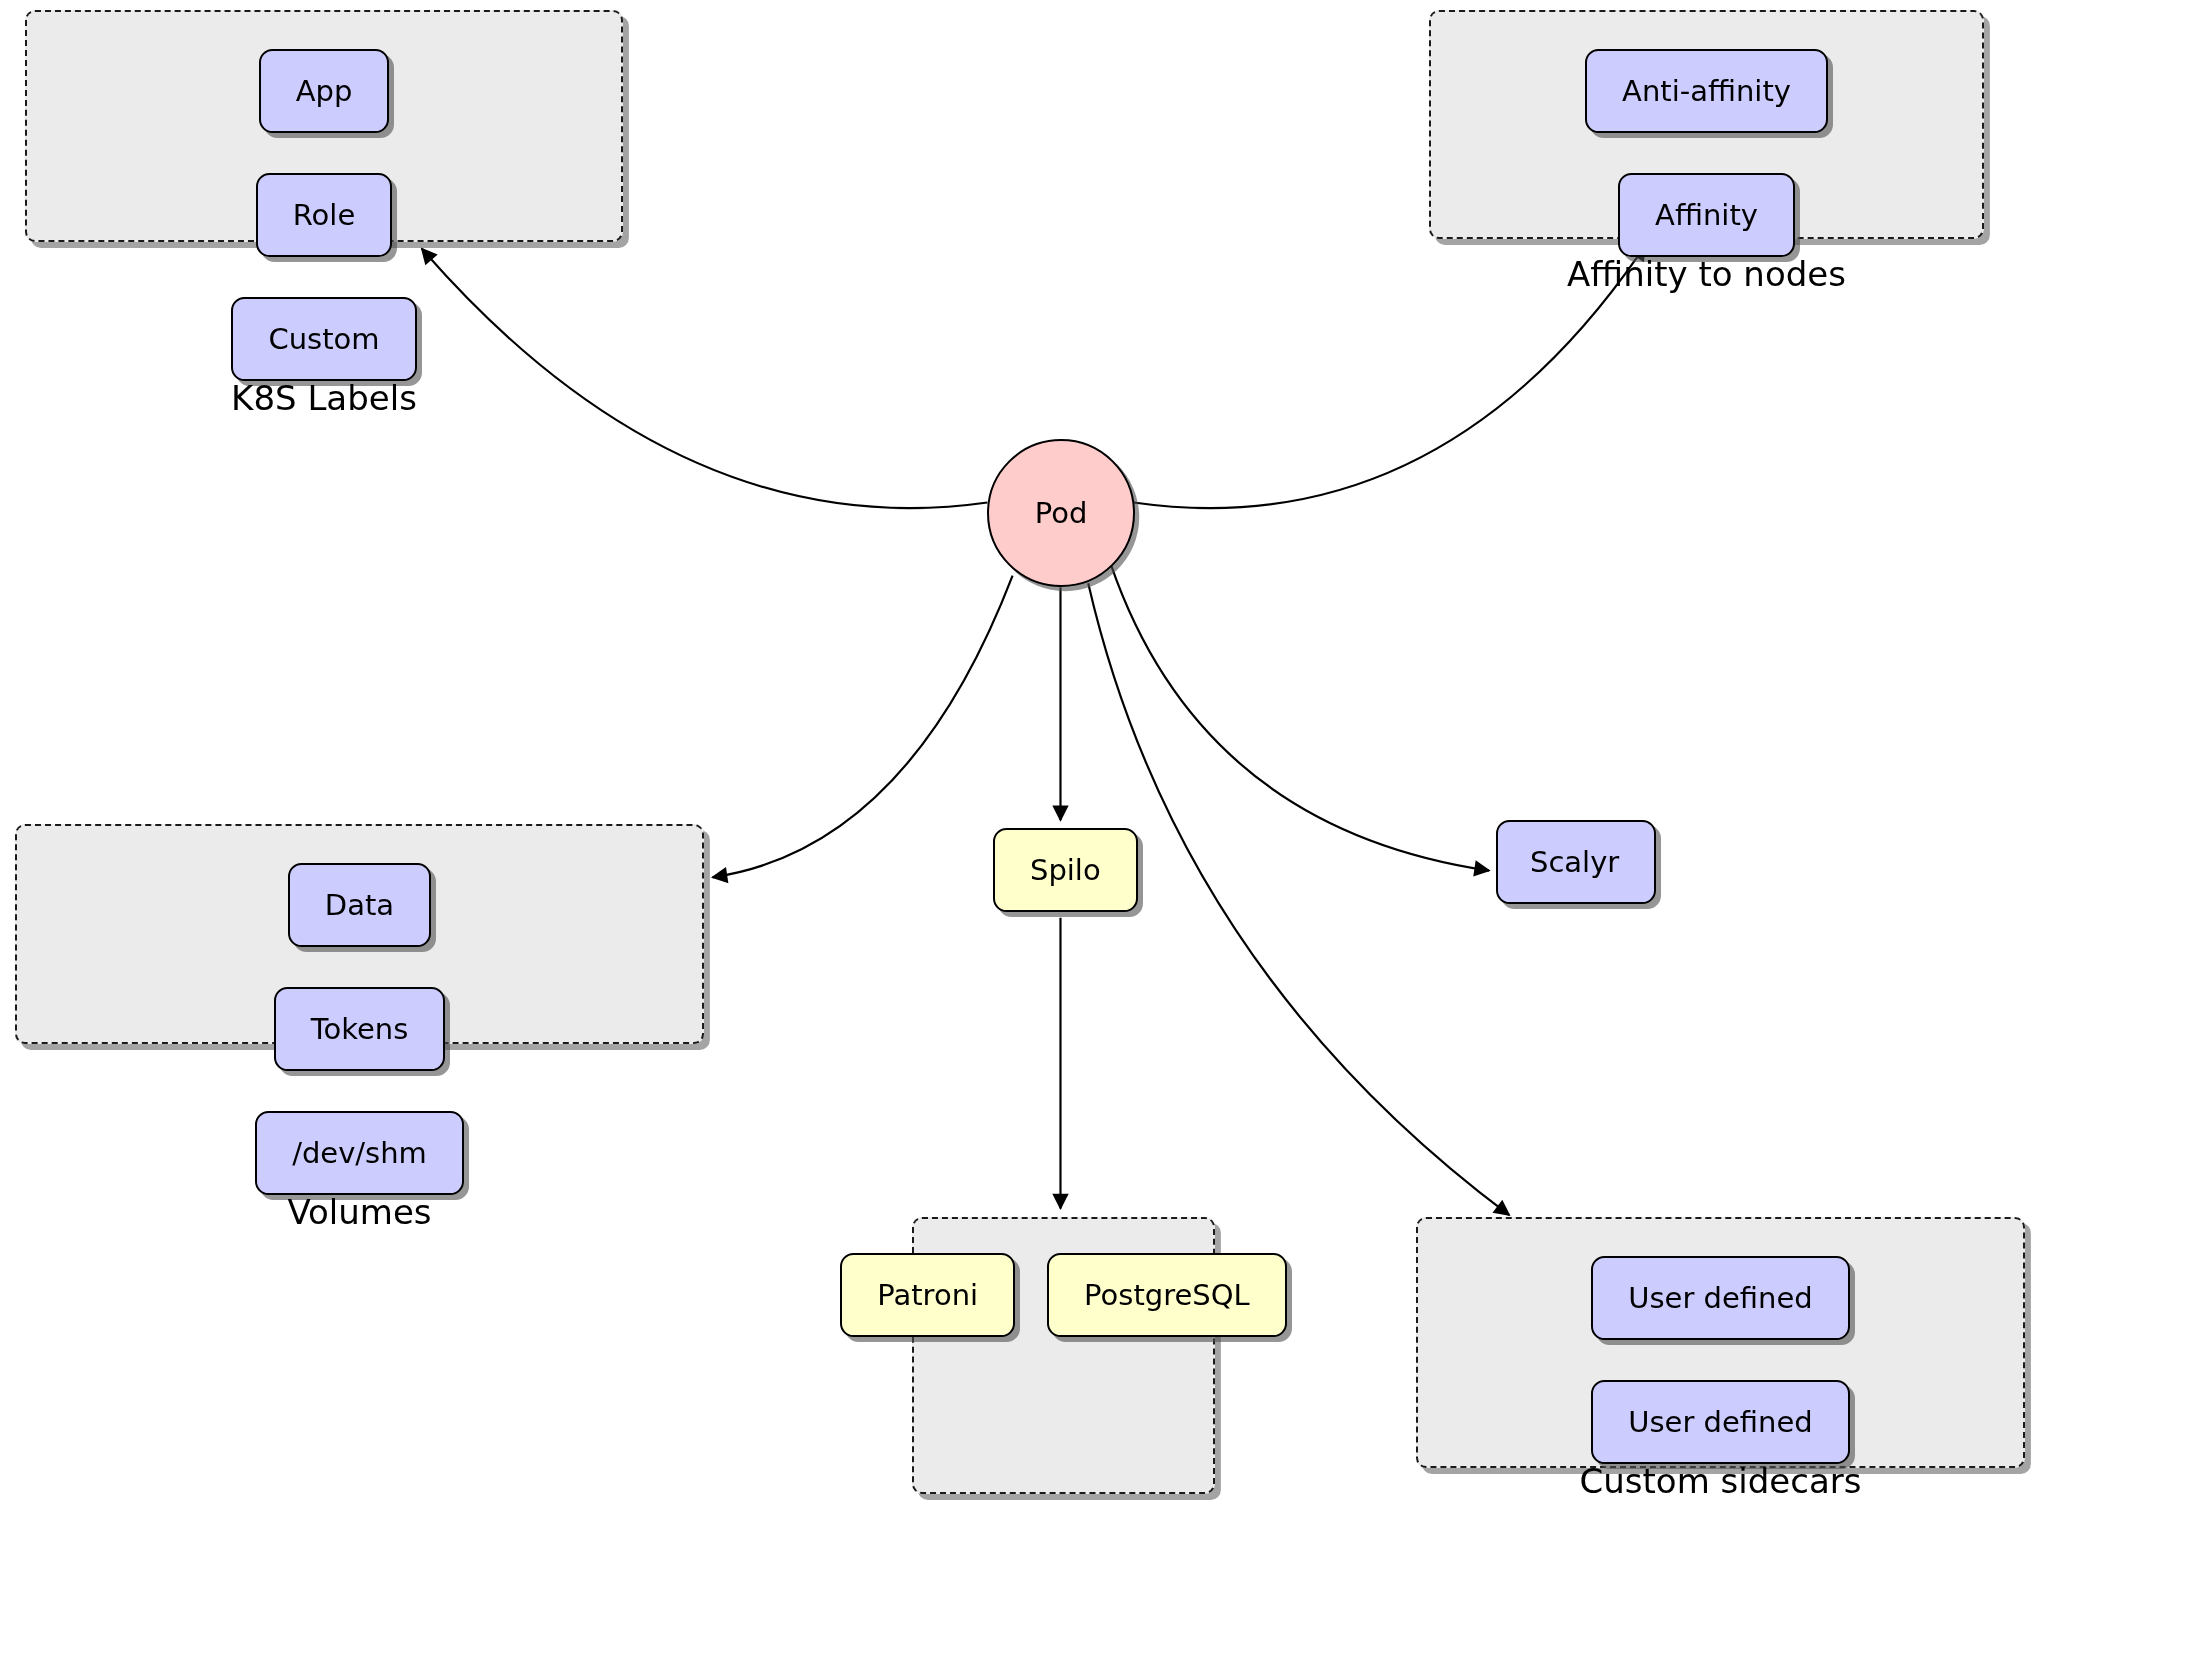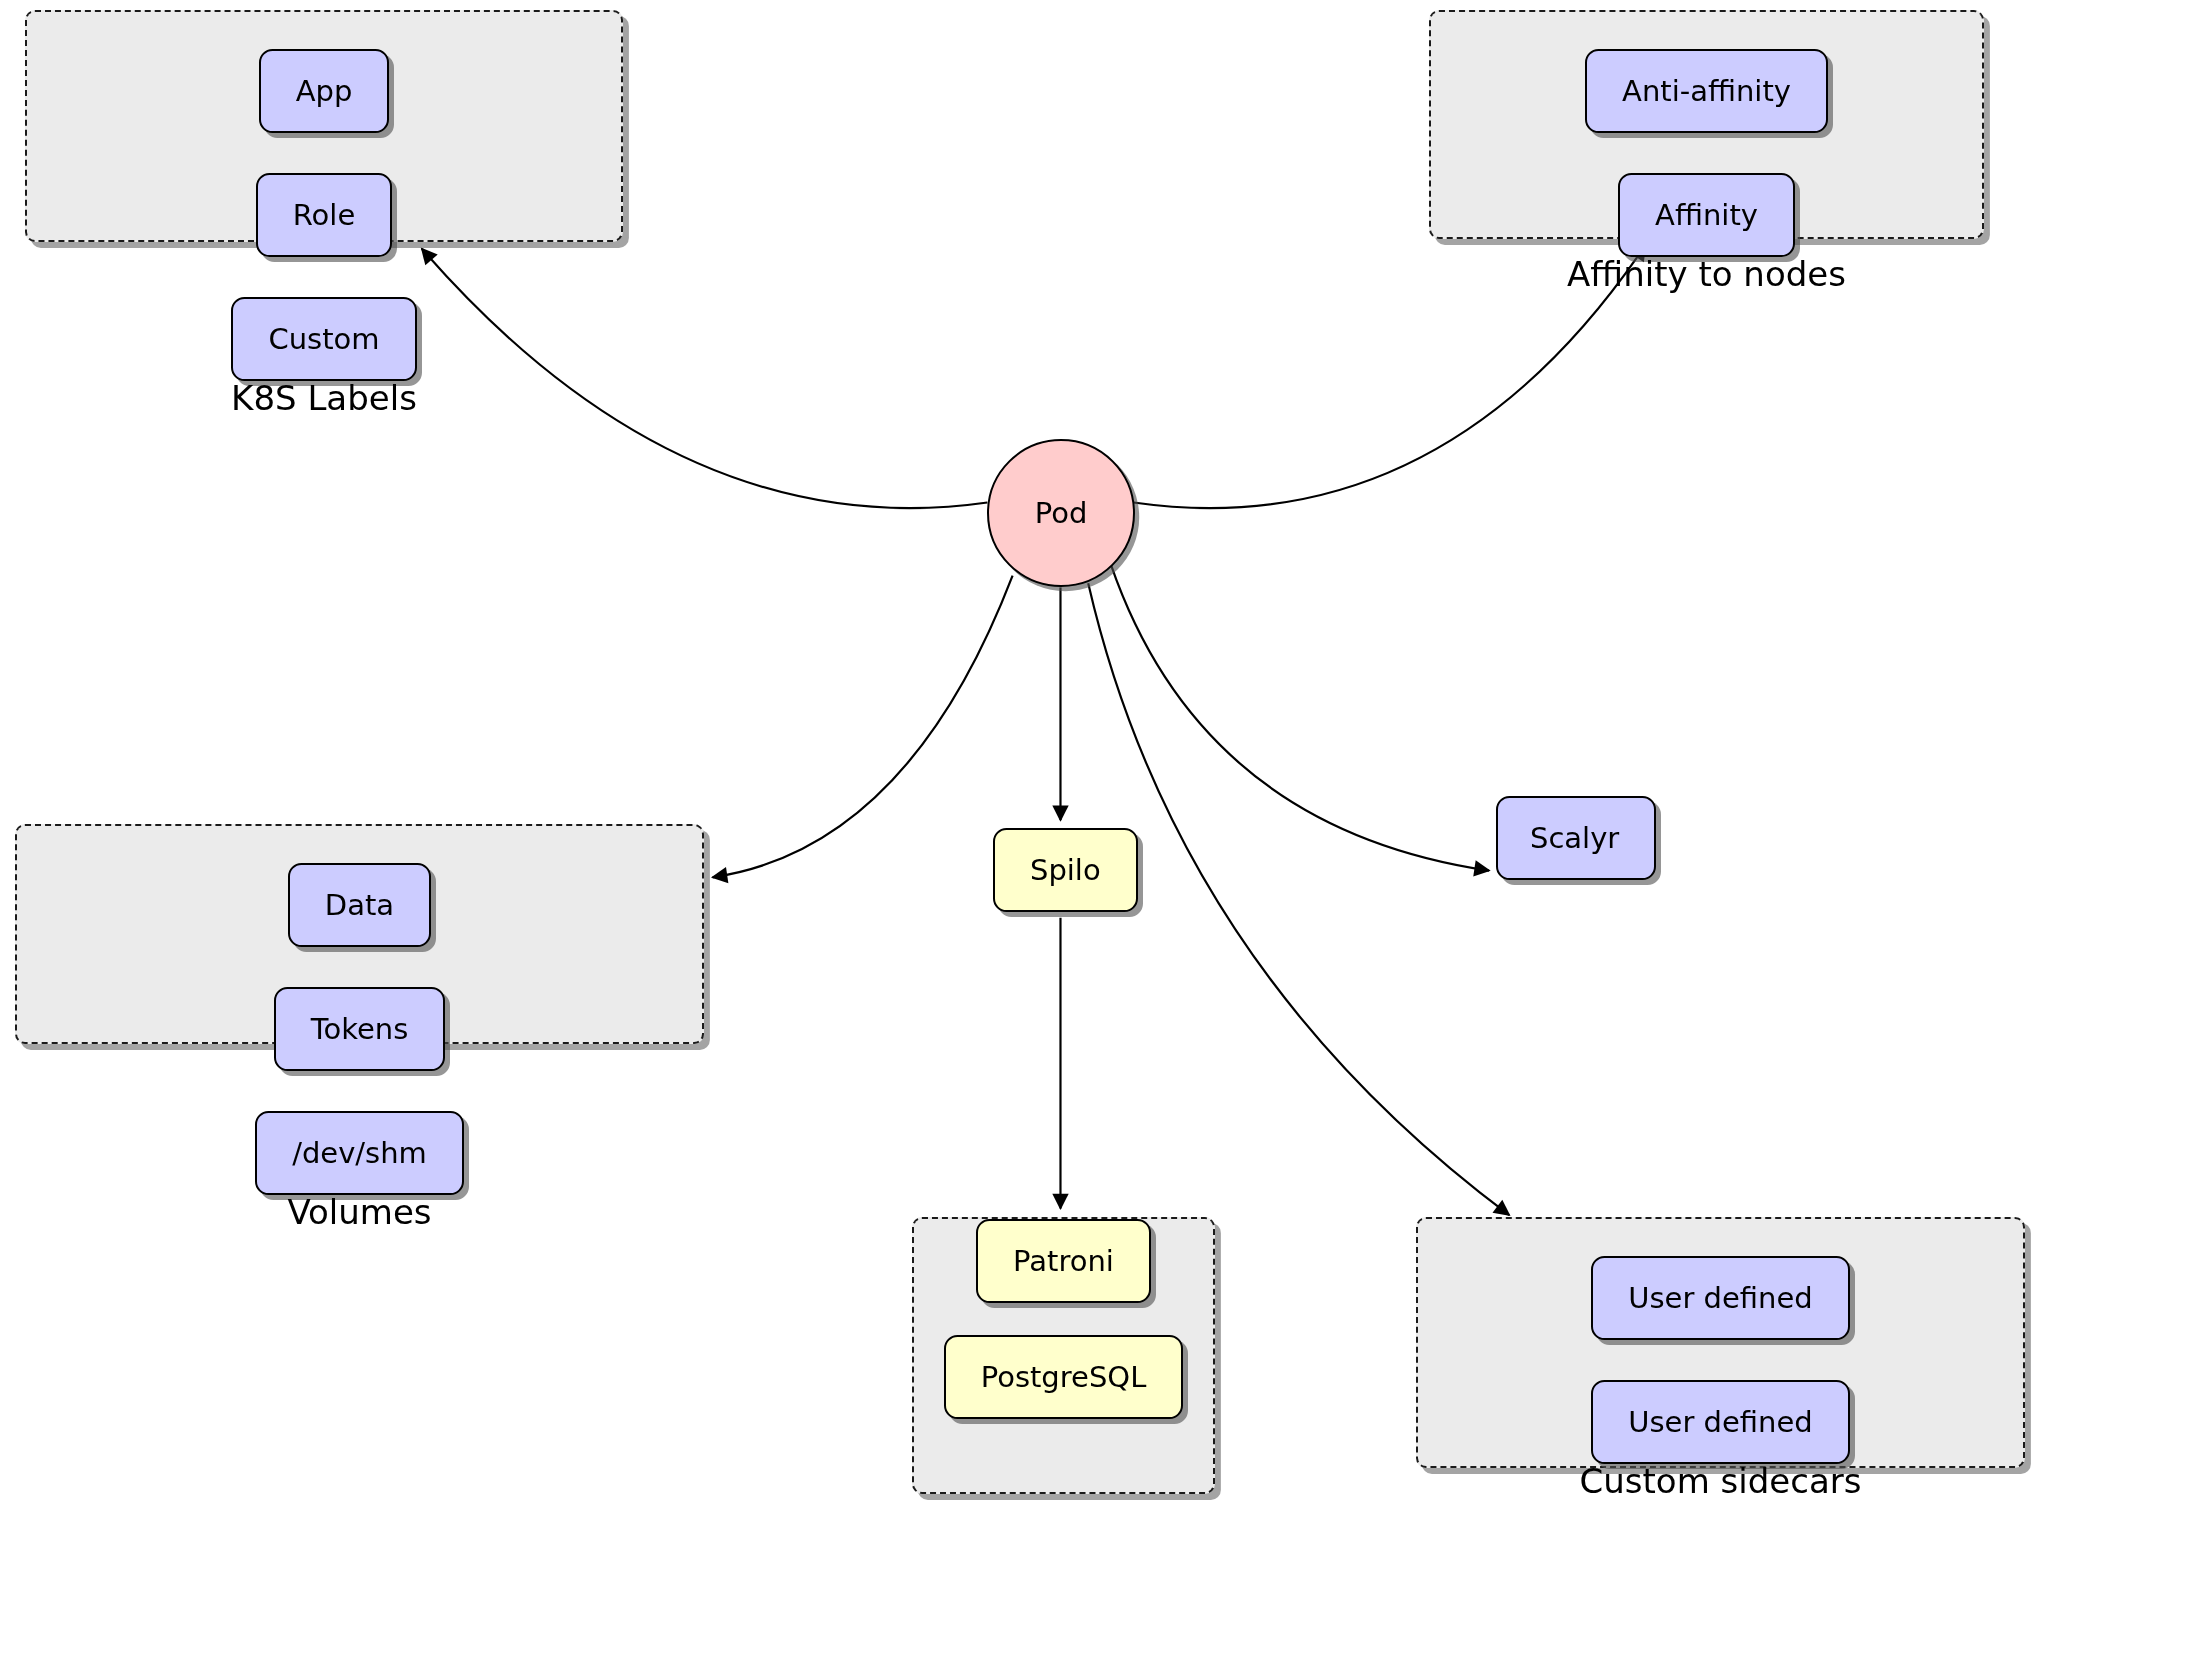--- a/index.html
+++ b/index.html
@@ -25,21 +25,21 @@
   .group{
     position:absolute;
     background:var(--groupbg);
     border:2.1px dashed #1a1a1a;
     border-radius:10px;
     box-shadow:5.9px 5.9px 0 rgba(90,90,90,0.55);
     display:flex;flex-direction:column;align-items:center;
     box-sizing:border-box;
   }
   .group .row{display:flex;flex-direction:column;gap:40px;margin-top:37px;align-items:center;}
-  .group .col{display:flex;flex-direction:column;gap:32px;align-items:center;}
+  .group .col{display:flex;flex-direction:row;gap:32px;margin-top:34px;align-items:center;}
   .group .caption{margin-top:auto;margin-bottom:22px;font-size:34px;line-height:1;}
   .node{
     height:84px;
     padding:0 35px;
     display:flex;align-items:center;justify-content:center;
     border:2.5px solid #000;
     border-radius:13.4px;
     font-size:29px;line-height:1;
     background:var(--purple);
     box-shadow:5px 5px 0 rgba(80,80,80,0.6);
@@ -59,21 +59,21 @@
     box-sizing:border-box;
     text-align:center;
   }
   
   #g-k8s{left:25px;top:10px;width:598px;height:232px;}
   #g-assign{left:1429px;top:10px;width:555px;height:229px;}
   #g-volumes{left:15px;top:824px;width:689px;height:220px;}
   #g-spilo-children{left:912px;top:1217px;width:303px;height:277px;}
   #g-sidecars{left:1416px;top:1217px;width:609px;height:251px;}
   #n-spilo{left:993px;top:828px;}
-  #n-scalyr{left:1496px;top:796px;padding-left:32px;}
+  #n-scalyr{left:1496px;top:820px;padding-left:32px;}
 </style>
 </head>
 <body>
 
 <div class="canvas">
 
   <svg class="edges" viewBox="0 0 2624 1998">
     <defs>
       <marker id="arrowhead" viewBox="0 0 12 12" refX="10" refY="6" markerWidth="9" markerHeight="9" orient="auto-start-reverse">
         <path d="M1,1 L11,6 L1,11 z" fill="#000"></path>

